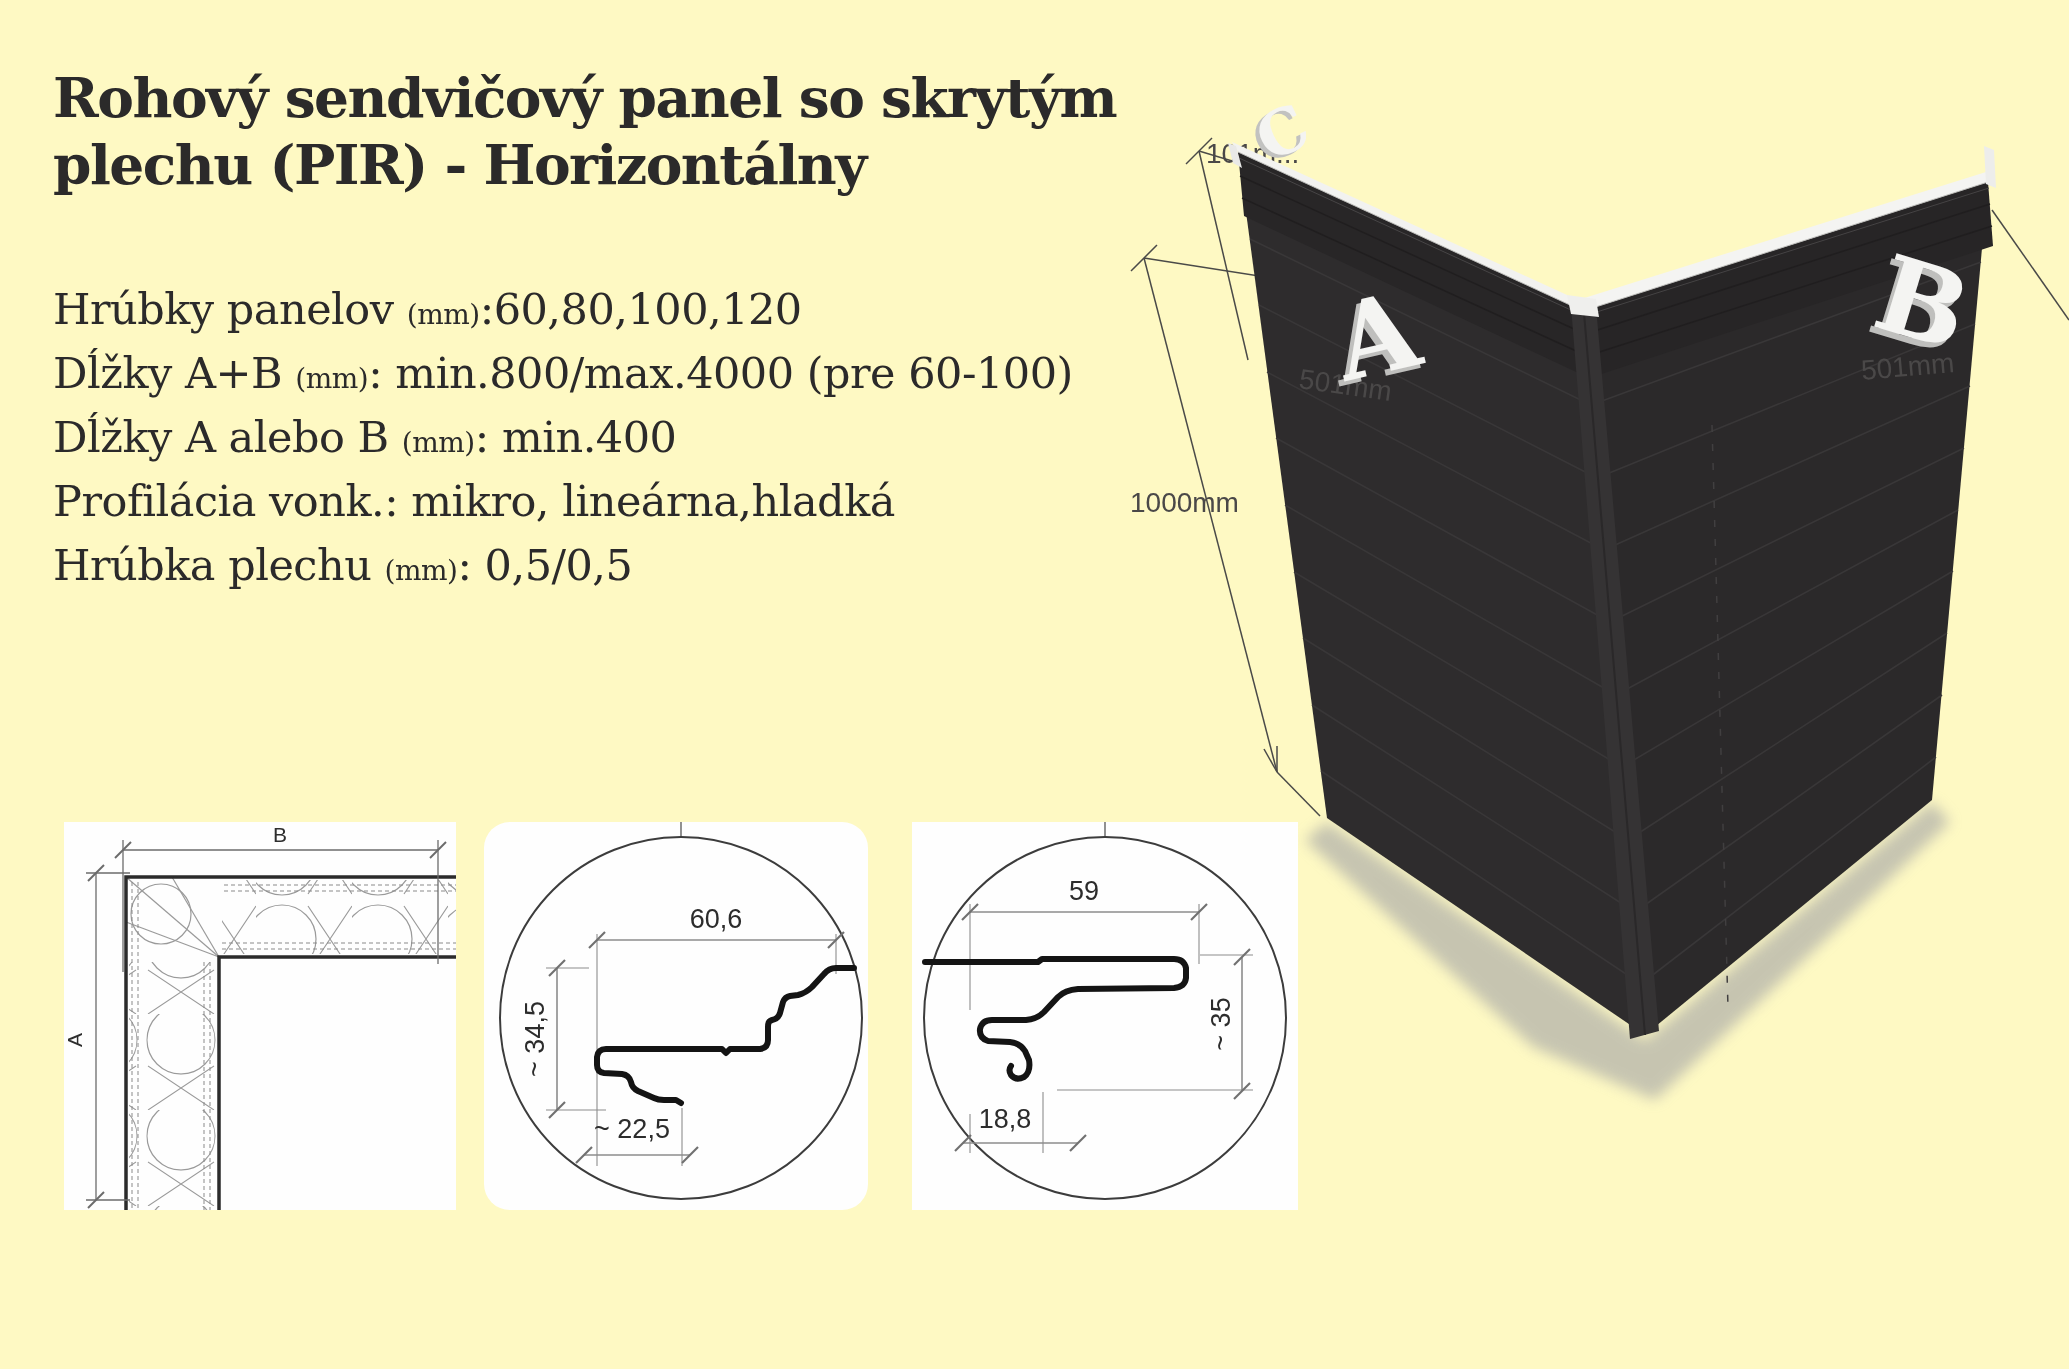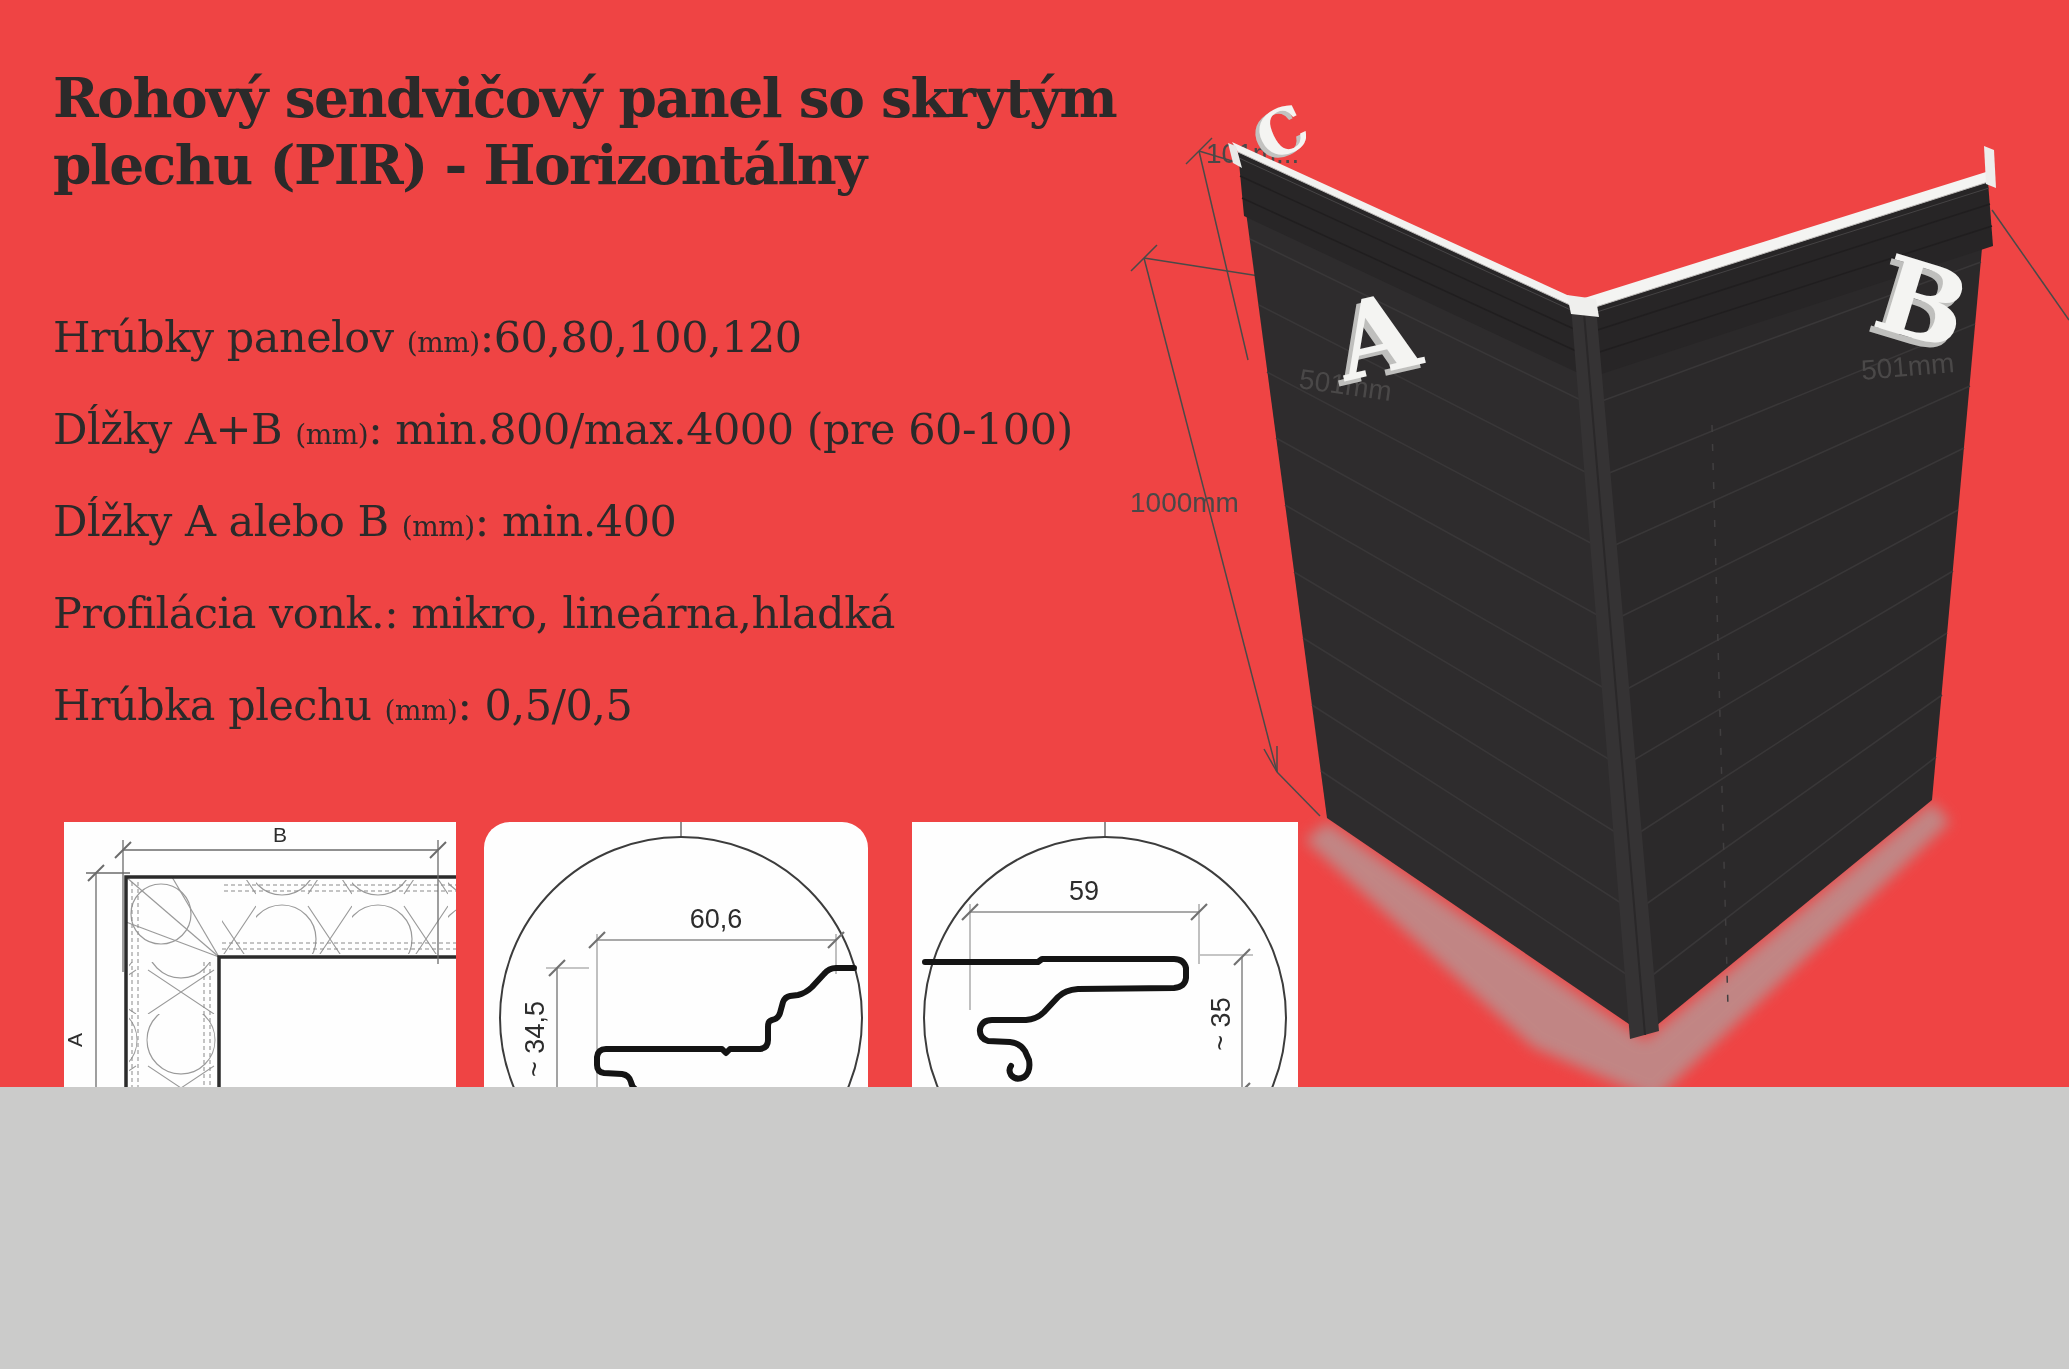--- a/index.html
+++ b/index.html
@@ -1,23 +1,23 @@
 <!DOCTYPE html>
 <html><head>
 <meta charset="utf-8">
 <style>
   html,body{margin:0;padding:0;background:#cbcbca;}
-  #canvas{position:relative;width:2069px;height:1087px;background:#ef4444;overflow:hidden;
+  #canvas{position:relative;width:2069px;height:1369px;background:#fef9c3;overflow:hidden;
           font-family:"DejaVu Serif", serif;}
   .title{position:absolute;left:53px;top:64px;width:1150px;
          font-weight:bold;font-size:55px;line-height:67px;letter-spacing:-1.5px;color:#2b2a2a;}
   .specs{position:absolute;left:53px;top:280px;width:1150px;
          font-size:43px;line-height:58px;letter-spacing:-0.5px;color:#2b2a2a;}
   .specs .unit{font-size:28px;}
-  .spec-line{white-space:nowrap;margin-top:28px;}
+  .spec-line{white-space:nowrap;}
   #render-svg{position:absolute;left:0;top:0;}
   .dbox{position:absolute;top:822px;height:388px;background:#fefefe;}
   #dbox-corner{left:64px;width:392px;}
   #dbox-detail1{left:484px;width:384px;border-radius:26px;}
   #dbox-detail2{left:912px;width:386px;}
   .dbox svg{display:block;width:100%;height:100%;}
   text{font-family:"Liberation Sans", sans-serif;}
   .dimnum{font-size:27px;fill:#2c2c2c;}
   .dimlabel{font-size:21px;fill:#2e2e2e;}
   .panel-note{font-size:28px;fill:#4a4848;font-family:"Liberation Sans", sans-serif;}

